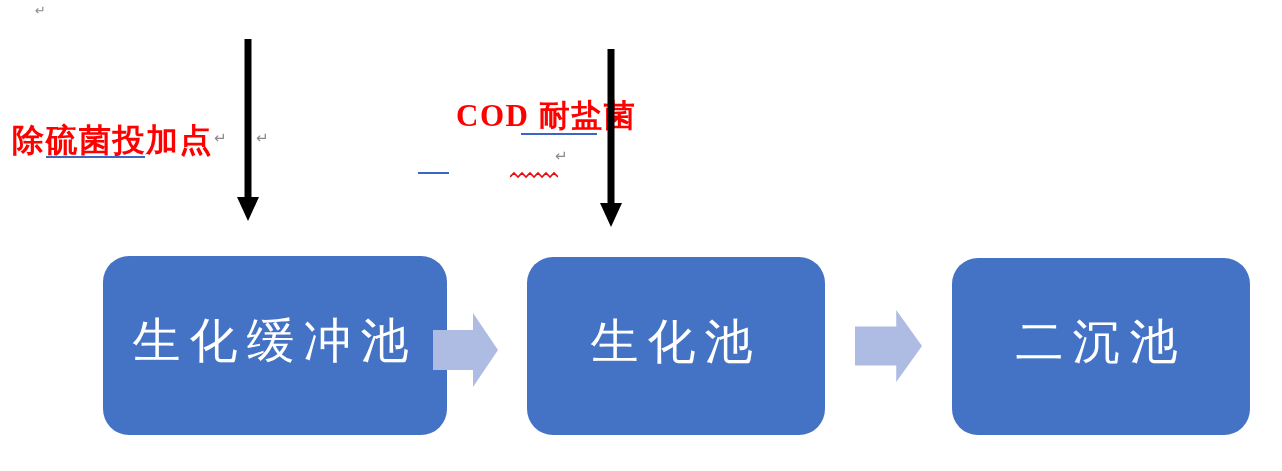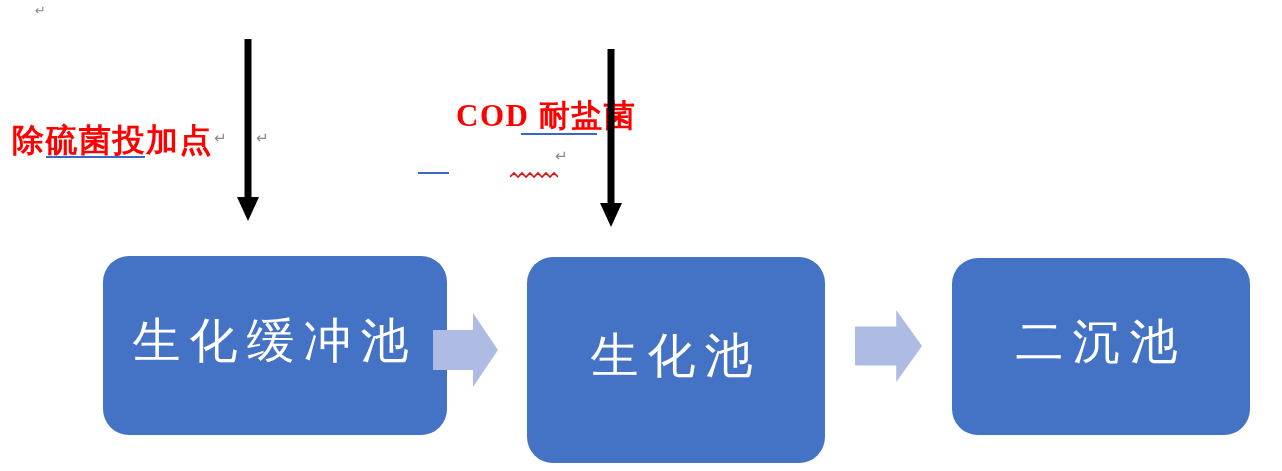--- a/index.html
+++ b/index.html
@@ -56,21 +56,21 @@
   }
   .flow-box .box-label{
     color:#ffffff;
     font-size:48px;
     letter-spacing:9px;
     line-height:57px;
     transform:translateY(-5px);
     padding:0 28px;
   }
   #box1{left:103px;top:256px;width:344px;height:179px;}
-  #box2{left:527px;top:257px;width:298px;height:206px;}
+  #box2{left:527px;top:257px;width:298px;height:178px;}
   #box3{left:952px;top:258px;width:298px;height:177px;}
 
   
   .harrow svg{width:100%;height:100%;display:block;}
   #harrow1{left:433px;top:313px;width:65px;height:74px;}
   #harrow2{left:855px;top:310px;width:67px;height:72px;}
 </style>
 </head>
 <body>
 

